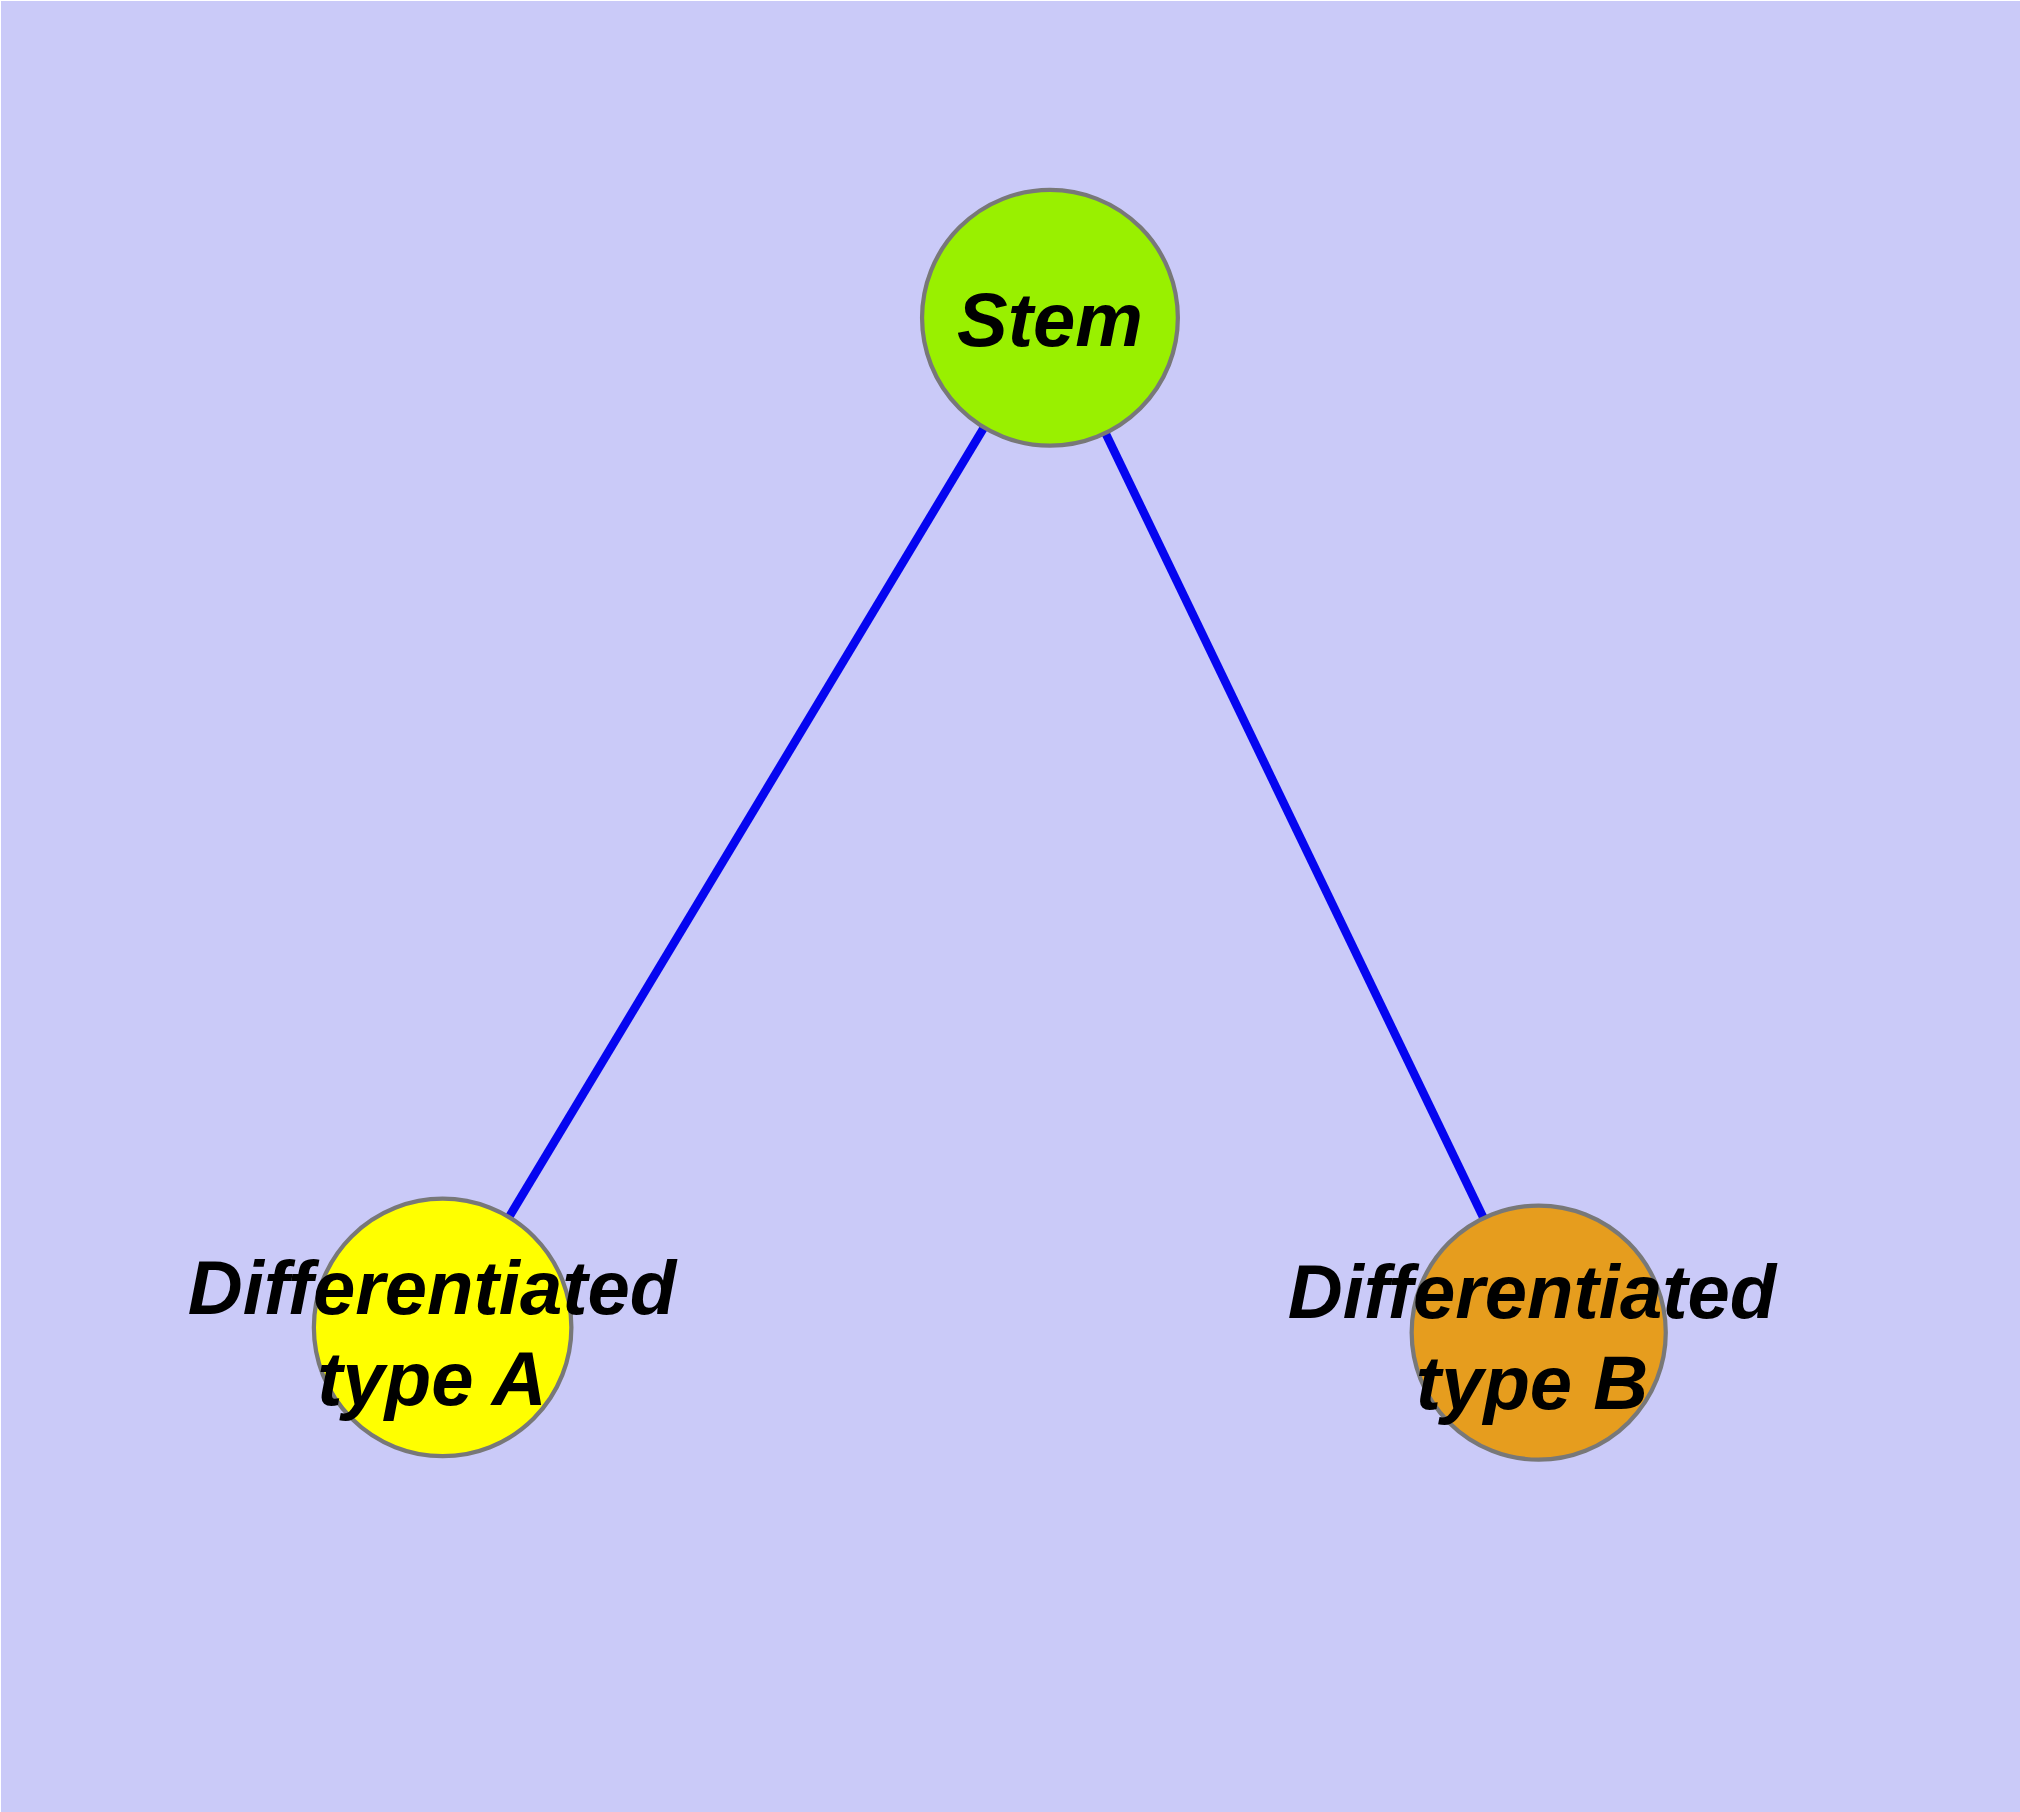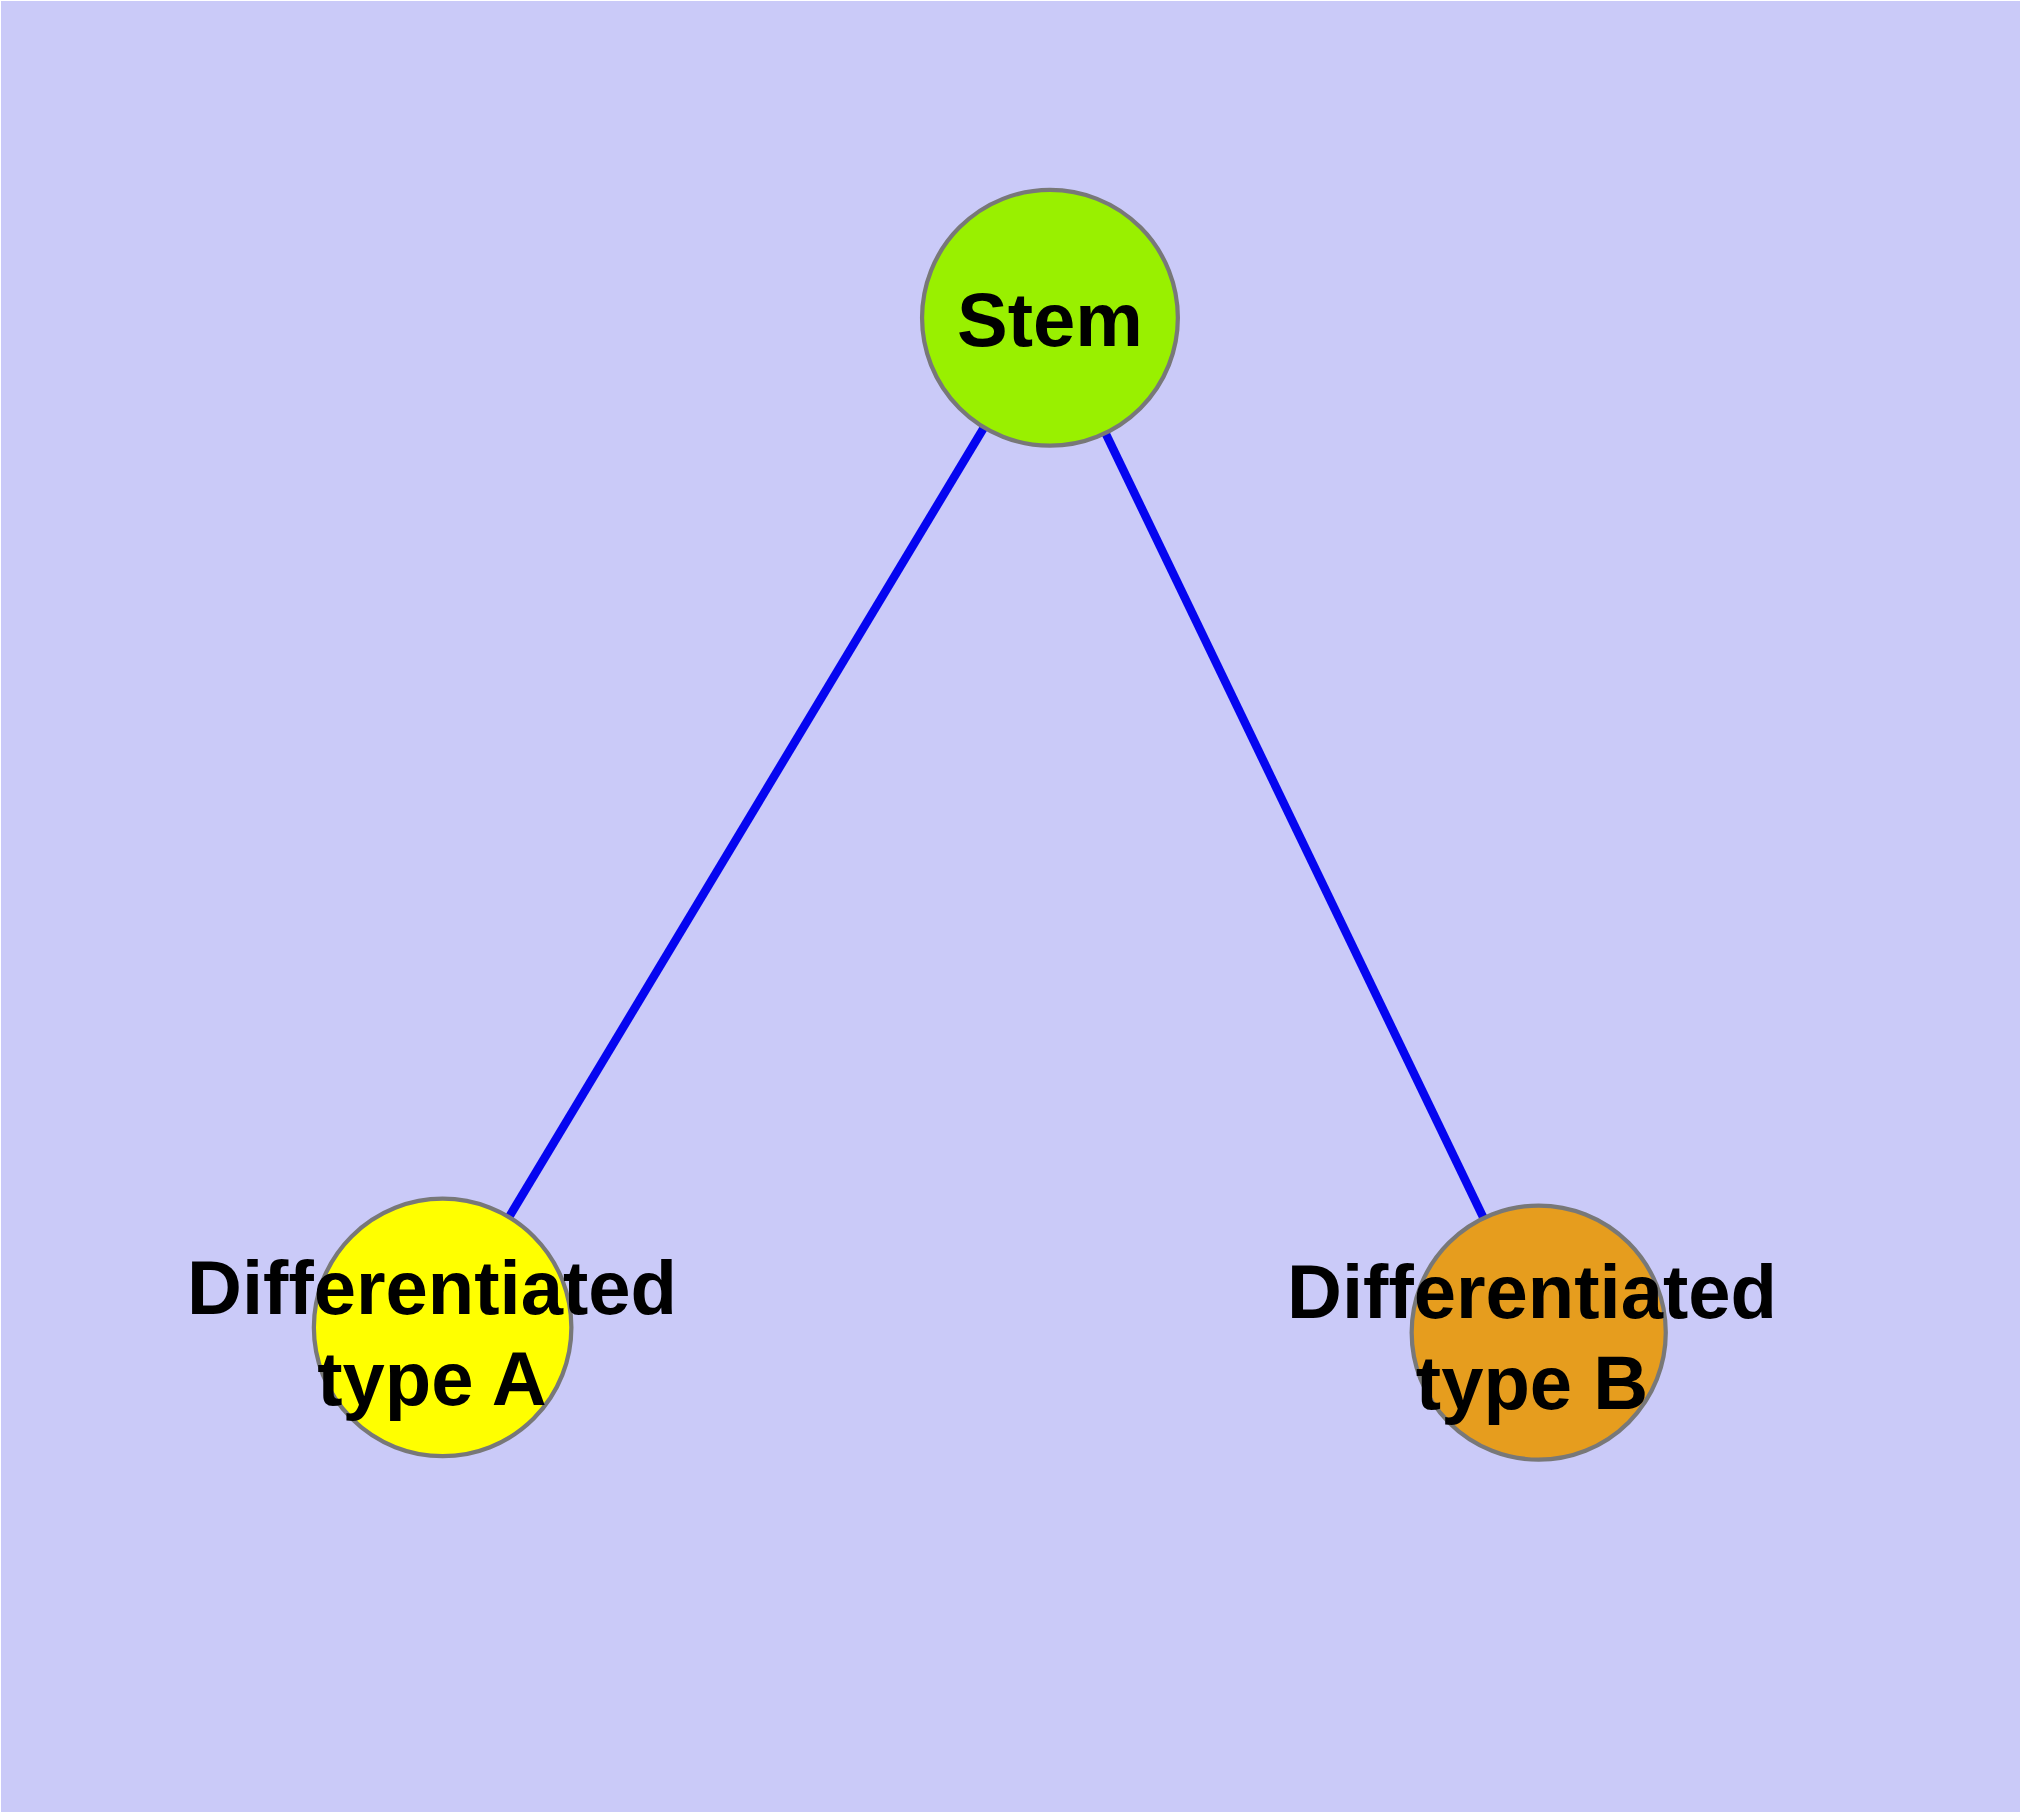--- a/index.html
+++ b/index.html
@@ -37,20 +37,21 @@
     position: absolute;
     transform: translate(-50%, -50%);
     font-family: "Liberation Sans", sans-serif;
     font-weight: bold;
     font-size: 76px;
     line-height: 1.2;
     color: #000000;
     white-space: pre-line;
     text-align: center;
     pointer-events: none;
+    font-style: italic;
   }
   .label-stem   { left: 1049px; top: 319px;  }
   .label-type-a { left: 431px;  top: 1332px; }
   .label-type-b { left: 1531px; top: 1336px; }
 </style>
 </head>
 <body>
 
 <div class="canvas">
 

